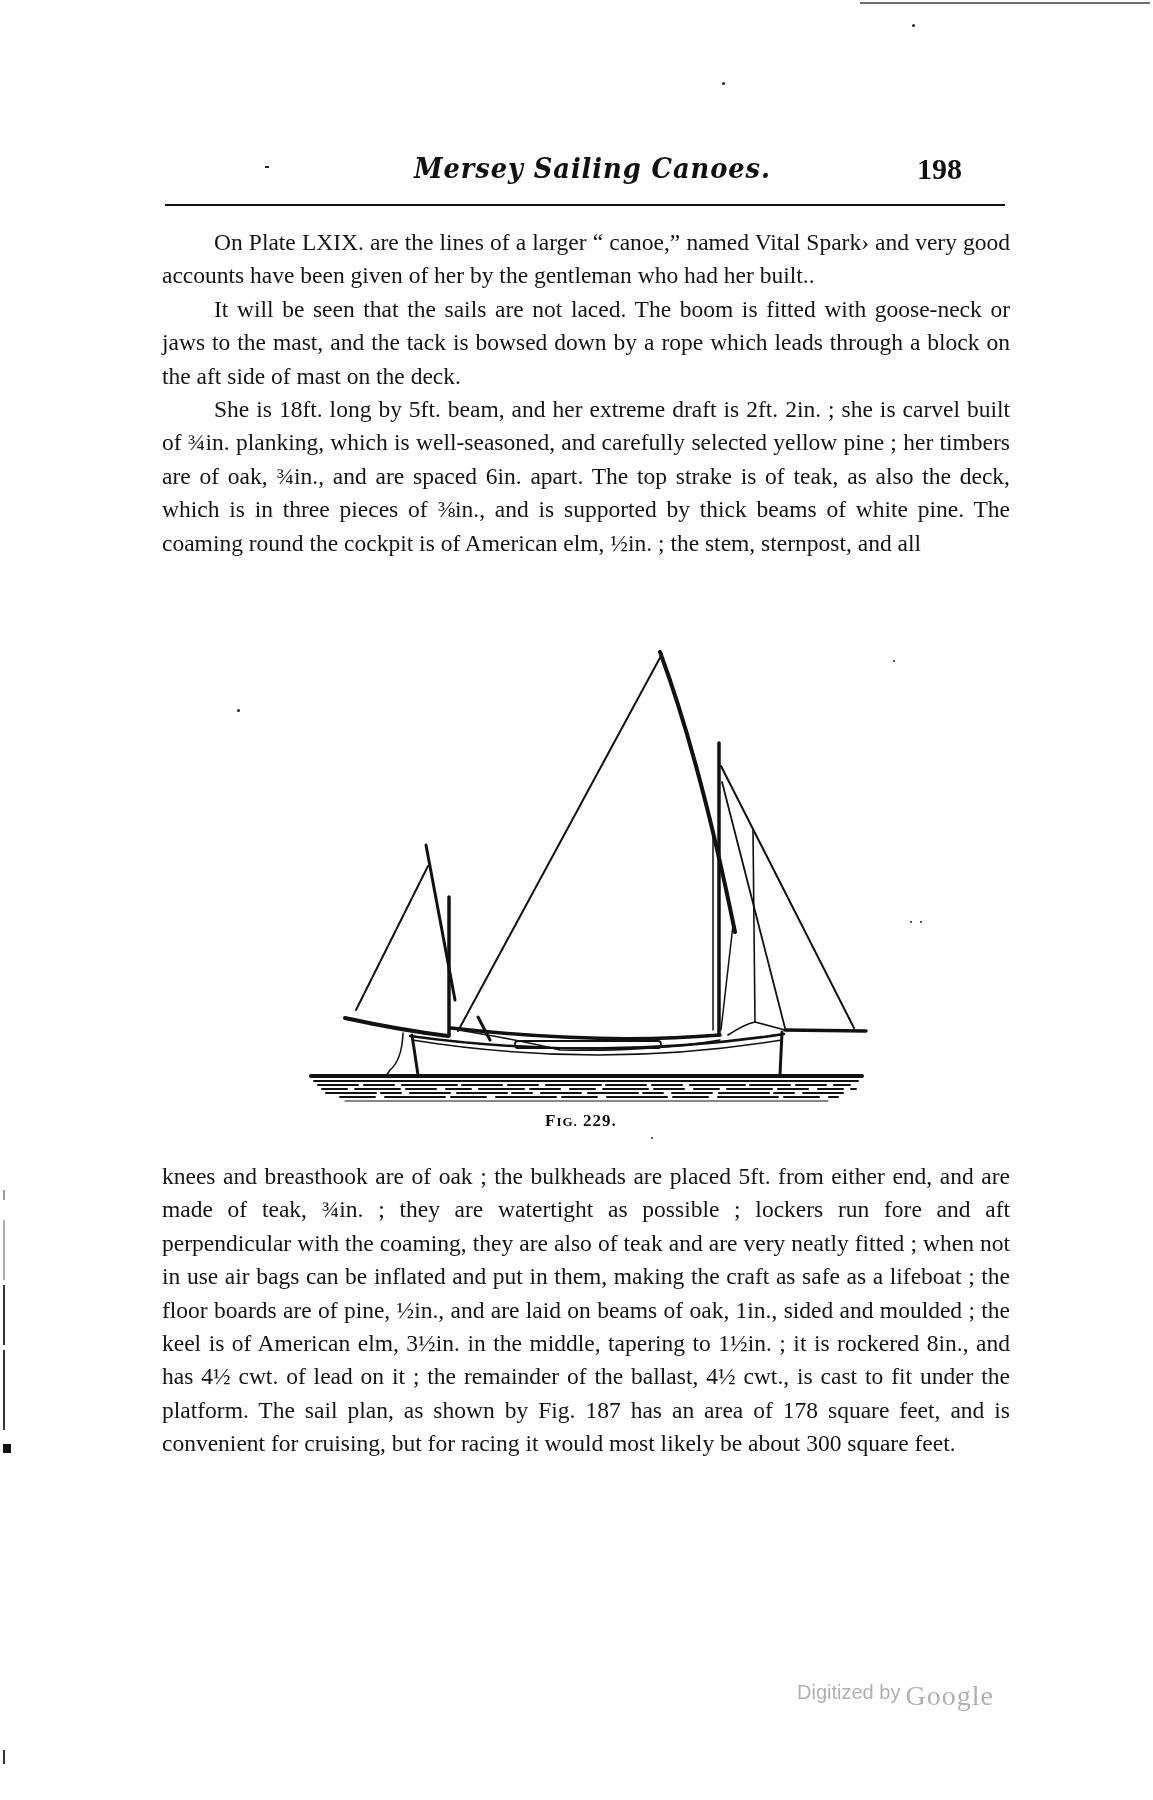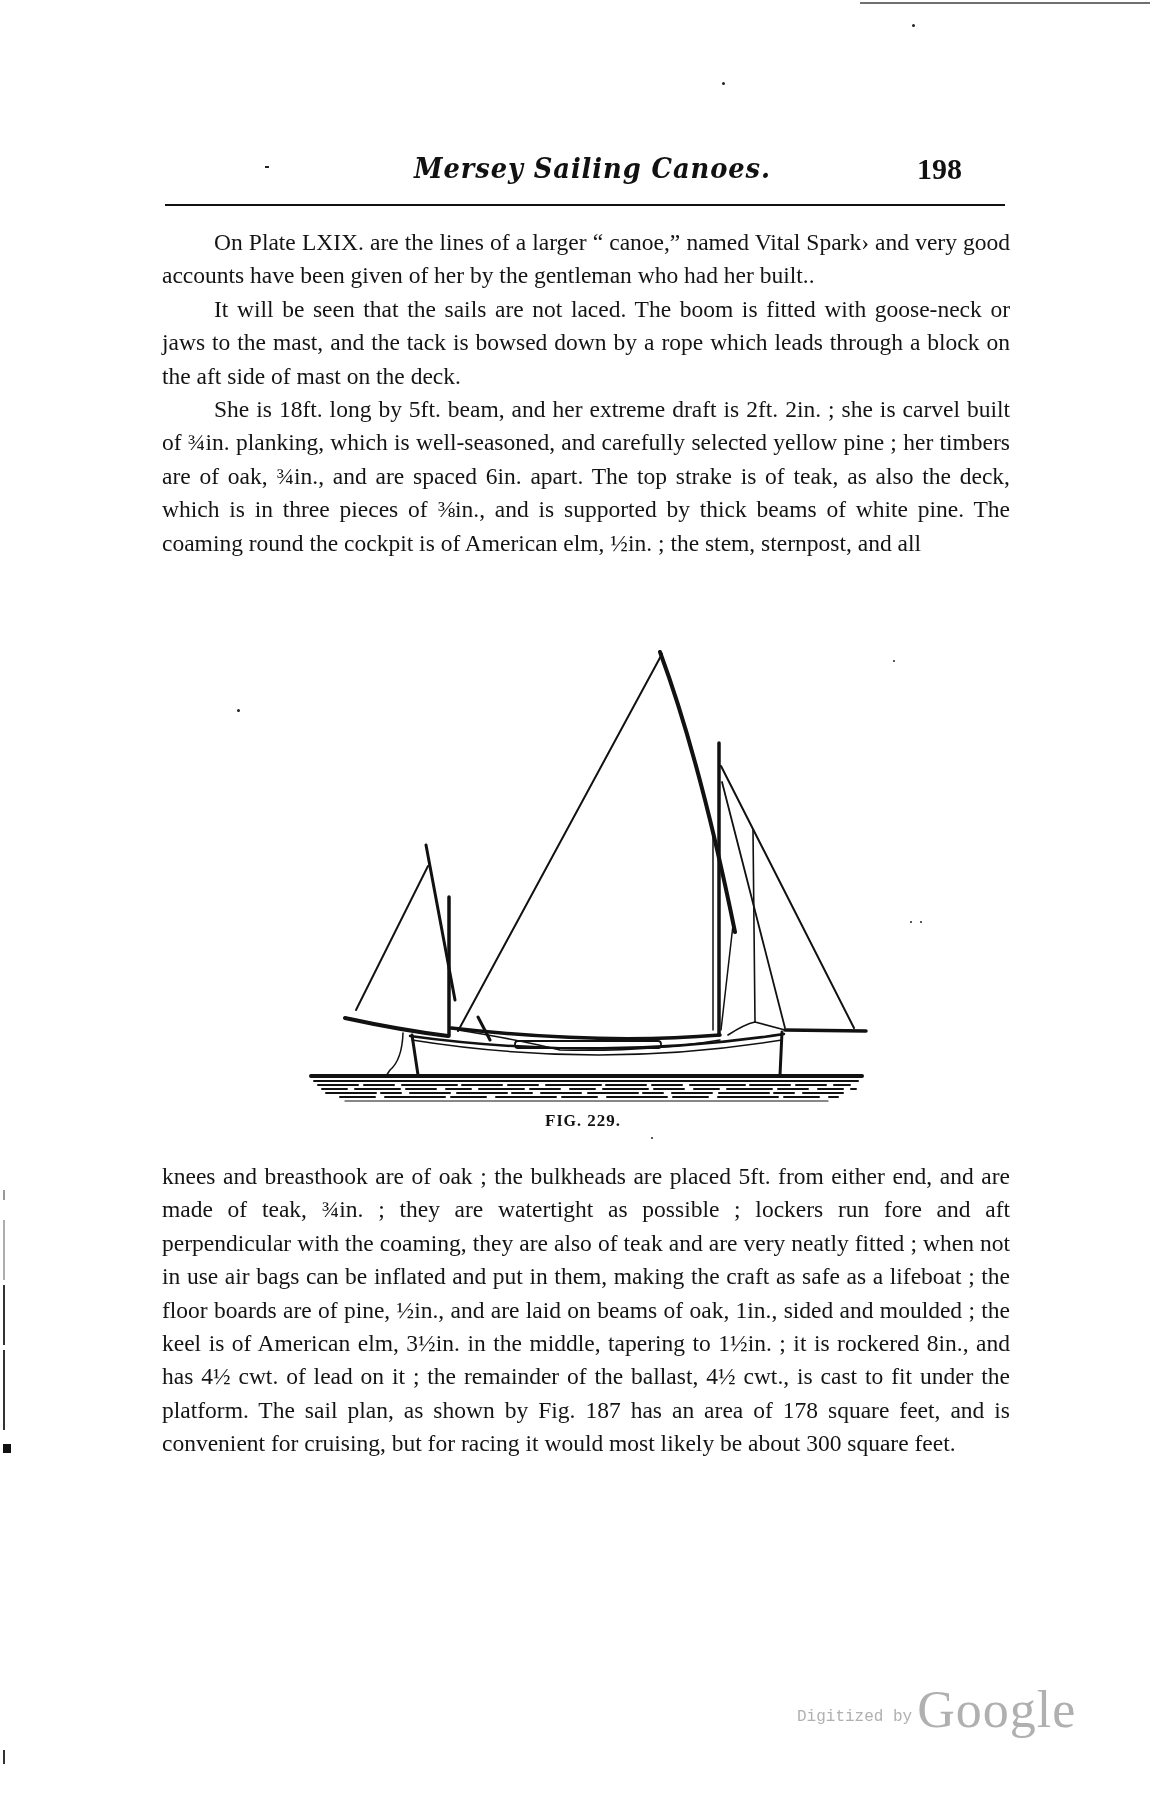--- a/index.html
+++ b/index.html
@@ -28,28 +28,28 @@
     font-family: "Liberation Serif", serif; font-size: 23.5px; line-height: 33.4px;
     text-align: justify; color: #141414;
   }
   .text-block p { margin: 0; text-indent: 52px; }
   .text-block p.noindent { text-indent: 0; }
   .figure { left: 300px; top: 640px; width: 580px; height: 470px; }
   .fig-caption {
     left: 545px; top: 1111px; font-family: "Liberation Serif", serif; font-weight: bold;
     font-size: 17px; letter-spacing: 1px;
   }
-  .fig-caption .sc { font-size: 16px; }
+  .fig-caption .sc { font-size: 13px; }
   .stray-dot { width: 3px; height: 3px; background: #222; border-radius: 50%; }
   .left-scan { left: 3px; width: 2px; background: #333; }
   .watermark {
     left: 797px; top: 1680px; color: #b0b0b0; white-space: nowrap;
   }
-  .watermark .small { font-family: Liberation Mono, monospace; font-size: 16px; vertical-align: 6px; }
-  .watermark .big { font-family: "Liberation Serif", serif; font-size: 52px; letter-spacing: 1px; }
+  .watermark .small { font-family: Liberation Sans, sans-serif; font-size: 20px; vertical-align: 6px; }
+  .watermark .big { font-family: "Liberation Serif", serif; font-size: 28px; letter-spacing: 1px; }
 </style>
 </head>
 <body>
 
 <div class="abs top-scan-rule"></div>
 <div class="abs stray-dot" style="left:912px;top:24px;"></div>
 <div class="abs stray-dot" style="left:722px;top:82px;"></div>
 <div class="abs header-mark"></div>
 
 <div class="abs running-head">

